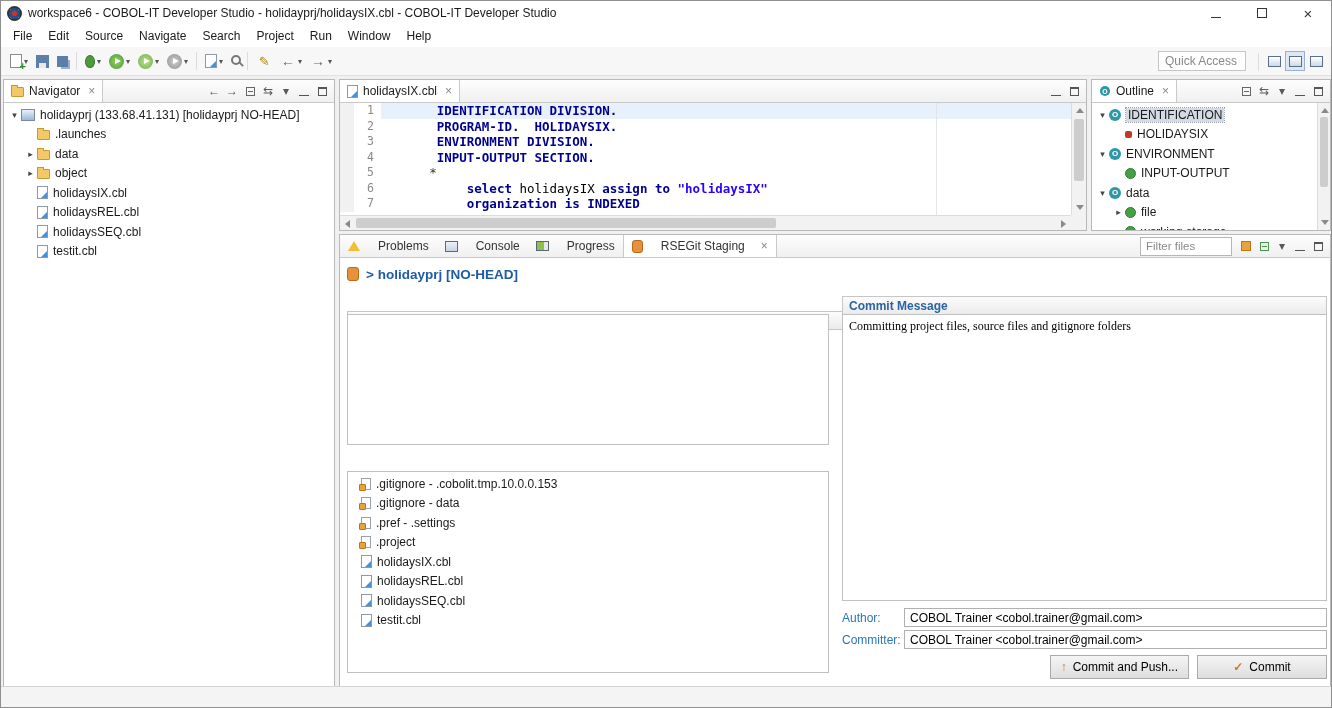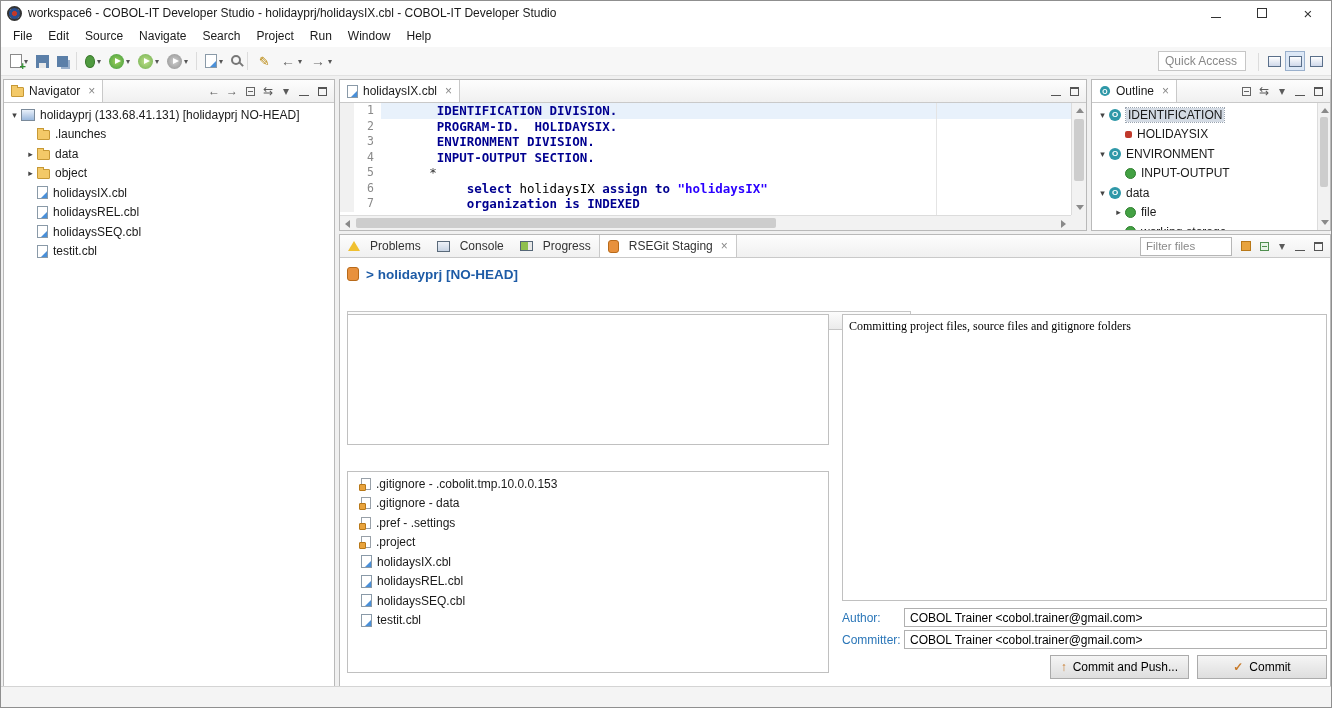--- a/index.html
+++ b/index.html
@@ -118,21 +118,21 @@
   #outline-tree{padding-top:2px;height:127px;overflow:hidden;margin-right:13px}
   .ol-scroll{position:absolute;top:23px;right:0;bottom:0;width:13px;background:#f2f2f2;border-left:1px solid #dcdcdc}
 
   
   .sash-v{position:absolute;left:334px;top:78px;width:4px;height:608px}
   .sash-h{position:absolute;left:338px;top:230px;width:992px;height:3px}
 
   
   #bottom{left:338px;top:233px;width:992px;height:453px}
   #btabs{display:flex;align-items:stretch}
-  .btab{display:flex;align-items:center;gap:5px;padding:0 8px;color:#333;white-space:nowrap}
+  .btab{display:flex;align-items:center;gap:13px;padding:0 8px;color:#333;white-space:nowrap}
   .btab-sel{background:#fff;border-right:1px solid #c9c9c9;border-left:1px solid #c9c9c9}
   .bt-problems{width:0;height:0;border-left:6px solid transparent;border-right:6px solid transparent;border-bottom:10px solid #f0c030}
   .bt-console{width:13px;height:11px;border:1px solid #5a6a7a;background:linear-gradient(#eef2f8,#c8d4e4)}
   .bt-progress{width:13px;height:10px;border:1px solid #567;background:linear-gradient(90deg,#8fc04f 60%,#e8e8e8 60%)}
   .bt-git{width:11px;height:13px;background:#e8913d;border:1px solid #b86a1a;border-radius:3px}
   .filter-input{width:92px;height:19px;border:1px solid #b6b6b6;padding:0 5px;font-family:"Liberation Sans",sans-serif;font-size:11.5px;margin-right:5px}
   .filter-input::placeholder{color:#8a8a8a}
   .b-content{position:absolute;left:0;top:23px;right:0;bottom:0;background:#fff;overflow:hidden}
   .repo-header{position:absolute;left:7px;top:4px;height:24px;display:flex;align-items:center;gap:7px}
   .repo-icon{width:12px;height:14px;background:#e8913d;border:1px solid #b86a1a;border-radius:3px}
@@ -523,20 +523,23 @@
           <div class="srow">
             <span class="ticon fi-cbl"></span>
             <span>holidaysSEQ.cbl</span>
           </div>
           <div class="srow">
             <span class="ticon fi-cbl"></span>
             <span>testit.cbl</span>
           </div>
         </div>
 
+      <div class="sec-head" style="left:502px;top:38px;width:485px">
+        <span>Commit Message</span>
+      </div>
       <div class="commit-area" style="left:502px;top:56px;width:485px;height:287px">
         <textarea spellcheck="false" style="">Committing project files, source files and gitignore folders</textarea>
       </div>
 
       <div class="id-row" style="left:502px;top:350px;width:485px">
         <span class="id-label">Author:</span>
         <input class="id-input" value="COBOL Trainer &lt;cobol.trainer@gmail.com&gt;" style="">
       </div>
       <div class="id-row" style="left:502px;top:372px;width:485px">
         <span class="id-label">Committer:</span>

